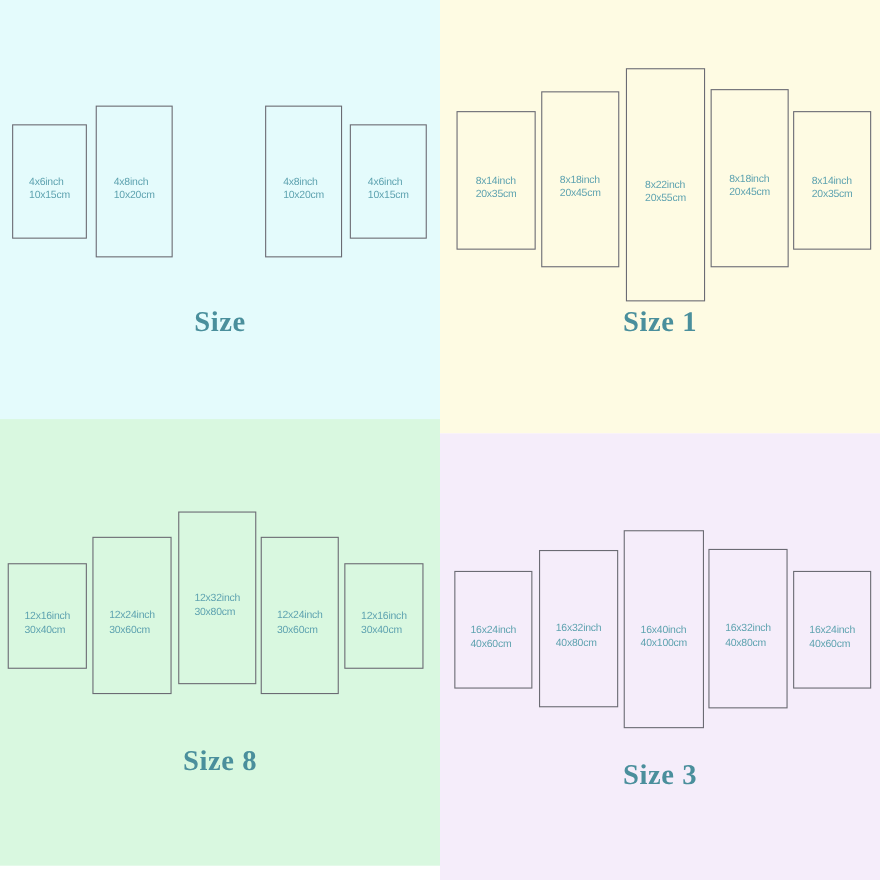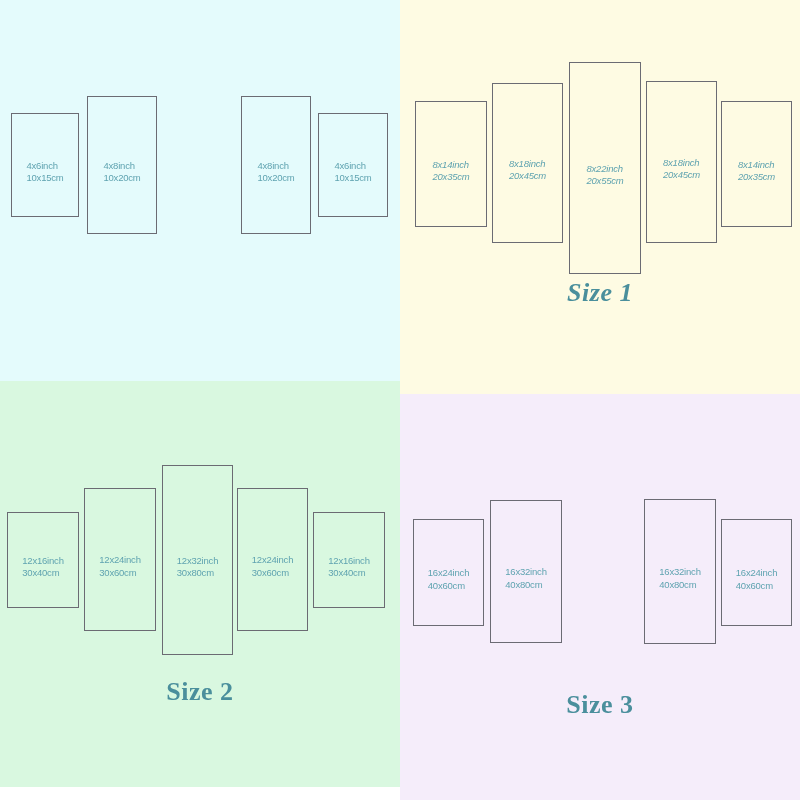--- a/index.html
+++ b/index.html
@@ -91,23 +91,24 @@
         <div class="panel" style="left: 87px; top: 96px; width: 70px; height: 138px; border-color: rgb(107, 107, 115);">
           <div class="panel-label" style="color: rgb(95, 163, 176);"><span>4x8inch</span><span class="ln2">10x20cm</span></div>
         </div>
         <div class="panel" style="left: 241px; top: 96px; width: 70px; height: 138px; border-color: rgb(107, 107, 115);">
           <div class="panel-label" style="color: rgb(95, 163, 176);"><span>4x8inch</span><span class="ln2">10x20cm</span></div>
         </div>
         <div class="panel" style="left: 318px; top: 113px; width: 70px; height: 104px; border-color: rgb(107, 107, 115);">
           <div class="panel-label" style="color: rgb(95, 163, 176);"><span>4x6inch</span><span class="ln2">10x15cm</span></div>
         </div>
       </div>
+    <div class="quad-title t-tl" style="color: rgb(74, 143, 156);">Size</div>
   </div>
 
-  <div class="quadrant q-tr" style="background: rgb(254, 251, 227); font-style: italic;">
+  <div class="quadrant q-tr" style="background: rgb(254, 251, 227);">
     <div class="panels">
         <div class="panel" style="left: 15px; top: 101px; width: 72px; height: 126px; border-color: rgb(107, 107, 115);">
           <div class="panel-label" style="color: rgb(95, 163, 176);"><span>8x14inch</span><span class="ln2">20x35cm</span></div>
         </div>
         <div class="panel" style="left: 92px; top: 83px; width: 71px; height: 160px; border-color: rgb(107, 107, 115);">
           <div class="panel-label" style="color: rgb(95, 163, 176);"><span>8x18inch</span><span class="ln2">20x45cm</span></div>
         </div>
         <div class="panel" style="left: 169px; top: 62px; width: 72px; height: 212px; border-color: rgb(107, 107, 115);">
           <div class="panel-label" style="color: rgb(95, 163, 176);"><span>8x22inch</span><span class="ln2">20x55cm</span></div>
         </div>
@@ -122,40 +123,43 @@
   </div>
 
   <div class="quadrant q-bl" style="background: rgb(217, 248, 224);">
     <div class="panels">
         <div class="panel" style="left: 7px; top: 131px; width: 72px; height: 96px; border-color: rgb(107, 107, 115);">
           <div class="panel-label" style="color: rgb(95, 163, 176);"><span>12x16inch</span><span class="ln2">30x40cm</span></div>
         </div>
         <div class="panel" style="left: 84px; top: 107px; width: 72px; height: 143px; border-color: rgb(107, 107, 115);">
           <div class="panel-label" style="color: rgb(95, 163, 176);"><span>12x24inch</span><span class="ln2">30x60cm</span></div>
         </div>
-        <div class="panel" style="left: 162px; top: 84px; width: 71px; height: 190px; border-color: rgb(107, 107, 115);">
+        <div class="panel" style="left: 162px; top: 84px; width: 71px; height: 157px; border-color: rgb(107, 107, 115);">
           <div class="panel-label" style="color: rgb(95, 163, 176);"><span>12x32inch</span><span class="ln2">30x80cm</span></div>
         </div>
         <div class="panel" style="left: 237px; top: 107px; width: 71px; height: 143px; border-color: rgb(107, 107, 115);">
           <div class="panel-label" style="color: rgb(95, 163, 176);"><span>12x24inch</span><span class="ln2">30x60cm</span></div>
         </div>
         <div class="panel" style="left: 313px; top: 131px; width: 72px; height: 96px; border-color: rgb(107, 107, 115);">
           <div class="panel-label" style="color: rgb(95, 163, 176);"><span>12x16inch</span><span class="ln2">30x40cm</span></div>
         </div>
       </div>
-    <div class="quad-title t-bl" style="color: rgb(74, 143, 156);">Size 2</div>
+    <div class="quad-title t-bl" style="color: rgb(74, 143, 156);">Size 8</div>
   </div>
 
   <div class="quadrant q-br" style="background: rgb(245, 237, 250);">
     <div class="panels">
         <div class="panel" style="left: 13px; top: 125px; width: 71px; height: 107px; border-color: rgb(107, 107, 115);">
           <div class="panel-label" style="color: rgb(95, 163, 176);"><span>16x24inch</span><span class="ln2">40x60cm</span></div>
         </div>
         <div class="panel" style="left: 90px; top: 106px; width: 72px; height: 143px; border-color: rgb(107, 107, 115);">
           <div class="panel-label" style="color: rgb(95, 163, 176);"><span>16x32inch</span><span class="ln2">40x80cm</span></div>
+        </div>
+        <div class="panel" style="left: 167px; top: 88px; width: 73px; height: 180px; border-color: rgb(107, 107, 115);">
+          <div class="panel-label" style="color: rgb(95, 163, 176);"><span>16x40inch</span><span class="ln2">40x100cm</span></div>
         </div>
         <div class="panel" style="left: 244px; top: 105px; width: 72px; height: 145px; border-color: rgb(107, 107, 115);">
           <div class="panel-label" style="color: rgb(95, 163, 176);"><span>16x32inch</span><span class="ln2">40x80cm</span></div>
         </div>
         <div class="panel" style="left: 321px; top: 125px; width: 71px; height: 107px; border-color: rgb(107, 107, 115);">
           <div class="panel-label" style="color: rgb(95, 163, 176);"><span>16x24inch</span><span class="ln2">40x60cm</span></div>
         </div>
       </div>
     <div class="quad-title t-br" style="color: rgb(74, 143, 156);">Size 3</div>
   </div>

